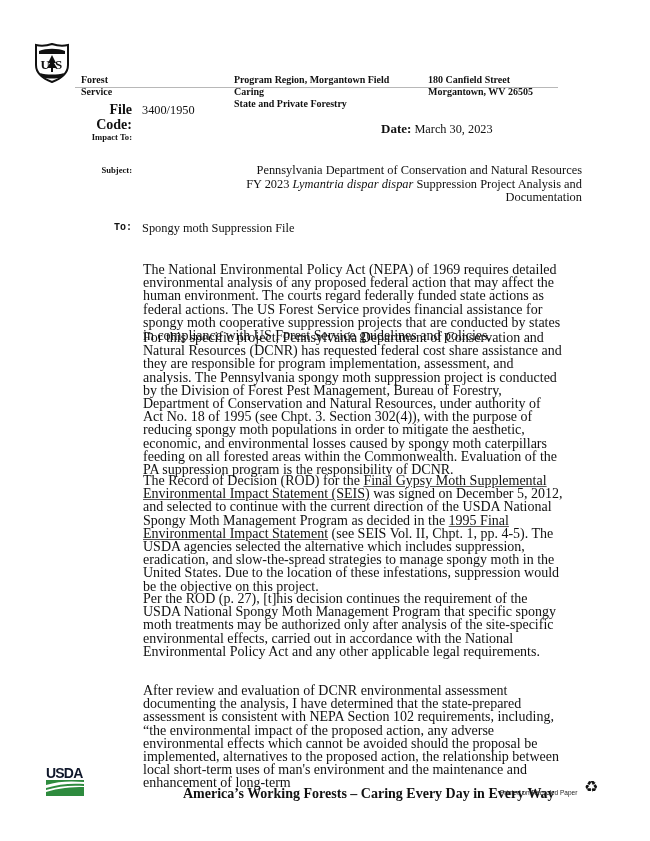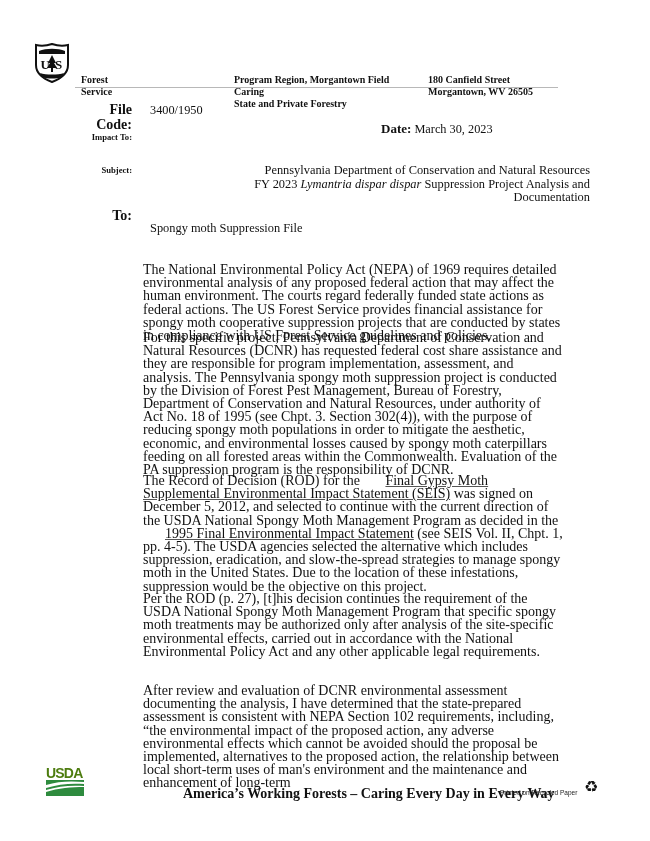--- a/index.html
+++ b/index.html
@@ -2,24 +2,24 @@
 <html><head>
 <meta charset="utf-8">
 <style>
   html, body { margin: 0; padding: 0; background: #ffffff; }
   body { width: 650px; height: 841px; position: relative; overflow: hidden;
          font-family: "Liberation Serif", "DejaVu Serif", serif; color: #111; }
   .abs { position: absolute; }
   .hdr { font-size: 10px; font-weight: bold; line-height: 12px; margin-top: 26px; }
   .rule { position: absolute; left: 75px; top: 87px; width: 483px; height: 1px; background: #b8b8b8; }
   .lbl { font-weight: bold; text-align: right; }
-  .val { font-size: 12.3px; line-height: 14px; margin-left: 8px; }
+  .val { font-size: 12.3px; line-height: 14px; }
   .para { position: absolute; left: 143px; width: 420px; font-size: 14px; line-height: 13.2px; }
   .para p { margin: 0; }
-  u { text-decoration: underline; text-decoration-color: #555; margin-left: 22px; }
+  u { text-decoration: underline; text-decoration-color: #555; }
   .footer-slogan { font-size: 14px; font-weight: bold; }
   .recycled { font-family: "Liberation Sans", "DejaVu Sans", sans-serif; font-size: 6.5px; color: #222; }
 </style>
 </head>
 <body>
 
 <div class="abs" style="left:0;top:0;width:650px;height:90px;">
   <svg class="abs" style="left:34px;top:43px;" width="36" height="40" viewBox="0 0 36 40">
     <path d="M18 1 C12 3 6 3 2 2 L2 22 C2 31 10 36 18 39 C26 36 34 31 34 22 L34 2 C30 3 24 3 18 1 Z" fill="#fff" stroke="#111" stroke-width="2"></path>
     <path d="M5 8 C12 5 24 5 31 8 L31 11 L5 11 Z" fill="#111"></path>
@@ -57,41 +57,41 @@
 
 <div class="abs lbl" style="left:60px;top:132px;width:72px;font-size:8.6px;">Impact To:</div>
 
 <div class="abs lbl" style="left:60px;top:165px;width:72px;font-size:8.6px;">Subject:</div>
 <div class="abs val" style="left:142px;top:164px;width:440px;line-height:13.5px;font-size:12.4px;text-align:right;">
   <div>Pennsylvania Department of Conservation and Natural Resources</div>
   <div><span>FY 2023 </span><i>Lymantria dispar dispar</i><span> Suppression Project Analysis and</span></div>
   <div>Documentation</div>
 </div>
 
-<div class="abs lbl" style="left:60px;top:208px;width:72px;font-size:14px;">To:</div>
+<div class="abs lbl" style="left:60px;top:222px;width:72px;font-size:10px;font-family:Liberation Mono, monospace;">To:</div>
 <div class="abs val" style="left:142px;top:221px;font-size:12.4px;">Spongy moth Suppression File</div>
 
 <div class="para" style="top:263px;">
   <p>The National Environmental Policy Act (NEPA) of 1969 requires detailed environmental analysis of any proposed federal action that may affect the human environment.  The courts regard federally funded state actions as federal actions.  The US Forest Service provides financial assistance for spongy moth cooperative suppression projects that are conducted by states in compliance with US Forest Service guidelines and policies.</p>
 </div>
 <div class="para" style="top:331px;">
   <p>For this specific project, Pennsylvania Department of Conservation and Natural Resources (DCNR) has requested federal cost share assistance and they are responsible for program implementation, assessment, and analysis.  The Pennsylvania spongy moth suppression project is conducted by the Division of Forest Pest Management, Bureau of Forestry, Department of Conservation and Natural Resources, under authority of Act No. 18 of 1995 (see Chpt. 3. Section 302(4)), with the purpose of reducing spongy moth populations in order to mitigate the aesthetic, economic, and environmental losses caused by spongy moth caterpillars feeding on all forested areas within the Commonwealth.  Evaluation of the PA suppression program is the responsibility of DCNR.</p>
 </div>
 <div class="para" style="top:474px;">
   <p><span>The Record of Decision (ROD) for the </span><u>Final Gypsy Moth Supplemental Environmental Impact Statement (SEIS)</u><span> was signed on December 5, 2012, and selected to continue with the current direction of the USDA National Spongy Moth Management Program as decided in the </span><u>1995 Final Environmental Impact Statement</u><span> (see SEIS Vol. II, Chpt. 1, pp. 4-5). The USDA agencies selected the alternative which includes suppression, eradication, and slow-the-spread strategies to manage spongy moth in the United States.  Due to the location of these infestations, suppression would be the objective on this project.</span></p>
 </div>
 <div class="para" style="top:592px;">
   <p>Per the ROD (p. 27), [t]his decision continues the requirement of the USDA National Spongy Moth Management Program that specific spongy moth treatments may be authorized only after analysis of the site-specific environmental effects, carried out in accordance with the National Environmental Policy Act and any other applicable legal requirements.</p>
 </div>
 <div class="para" style="top:684px;">
   <p>After review and evaluation of DCNR environmental assessment documenting the analysis, I have determined that the state-prepared assessment is consistent with NEPA Section 102 requirements, including, “the environmental impact of the proposed action, any adverse environmental effects which cannot be avoided should the proposal be implemented, alternatives to the proposed action, the relationship between local short-term uses of man's environment and the maintenance and enhancement of long-term</p>
 </div>
 
 <div class="abs" style="left:46px;top:766px;width:38px;height:30px;">
-  <div style="font-family:'Liberation Sans','DejaVu Sans',sans-serif;font-size:14px;font-weight:bold;color:#4d7c0f;letter-spacing:-0.8px;line-height:14px;">USDA</div>
+  <div style="font-family:'Liberation Sans','DejaVu Sans',sans-serif;font-size:14px;font-weight:bold;color:#0f172a;letter-spacing:-0.8px;line-height:14px;">USDA</div>
   <svg width="38" height="16" viewBox="0 0 38 16" style="display:block;">
     <rect x="0" y="0" width="38" height="16" fill="#2e8b3e"></rect>
     <path d="M0 5 C12 1 26 1 38 2 L38 4 C26 3 12 4 0 8 Z" fill="#fff"></path>
     <path d="M0 10 C12 6 26 5 38 6 L38 7 C26 7 12 8 0 12 Z" fill="#fff"></path>
   </svg>
 </div>
 <div class="abs footer-slogan" style="left:183px;top:786px;">America’s Working Forests – Caring Every Day in Every Way</div>
 <div class="abs recycled" style="left:500px;top:789px;">Printed on Recycled Paper</div>
 <div class="abs" style="left:584px;top:779px;font-size:16px;line-height:16px;font-family:'DejaVu Sans',sans-serif;color:#111;">♻</div>
 

